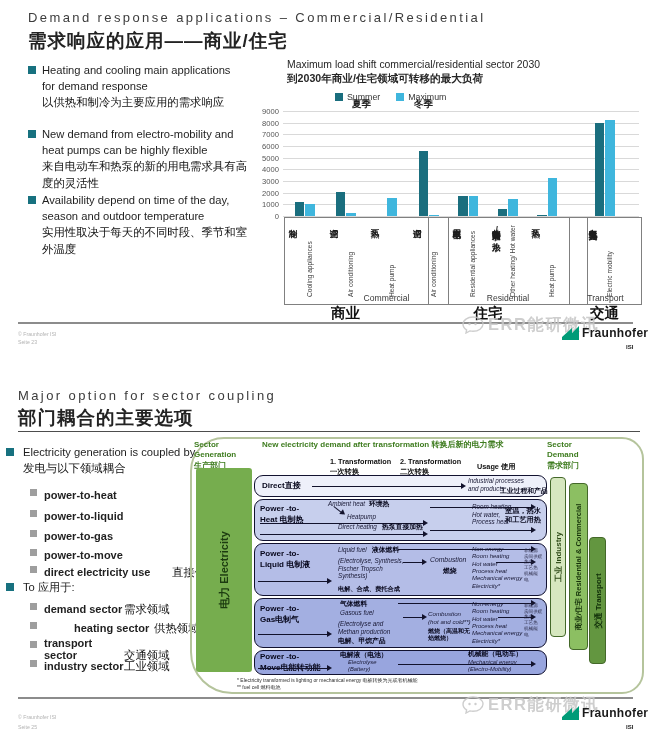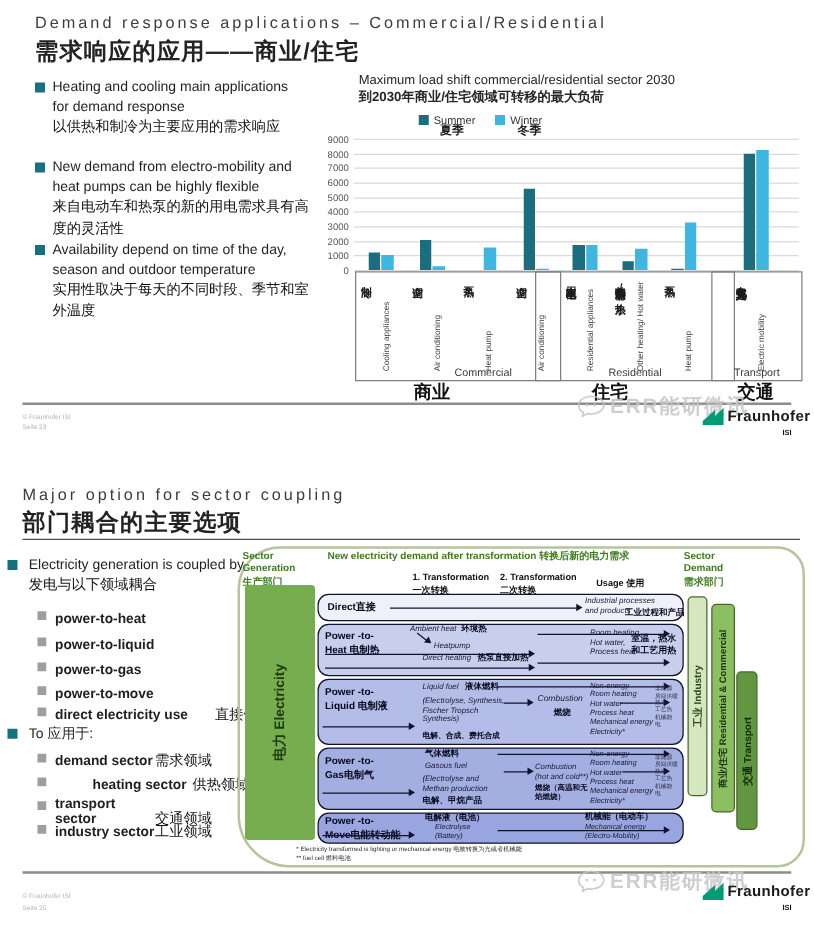--- a/index.html
+++ b/index.html
@@ -85,21 +85,21 @@
       <div class="b-en">Availability depend on time of the day,
 season and outdoor temperature</div>
       <div class="b-cn">实用性取决于每天的不同时段、季节和室
 外温度</div>
     </div>
 
     <div class="abs c-title" style="left:287px;top:58px;">Maximum load shift commercial/residential sector 2030</div>
     <div class="abs c-title-cn" style="left:287px;top:71px;">到2030年商业/住宅领域可转移的最大负荷</div>
 
     <div class="abs" style="left:335px;top:86px;">
-      <span class="legend-sq" style="background: rgb(26, 110, 126);"></span><span class="legend-label">Summer</span><span class="legend-sq" style="background: rgb(63, 182, 221);"></span><span class="legend-label">Winter</span>
+      <span class="legend-sq" style="background: rgb(26, 110, 126);"></span><span class="legend-label">Summer</span><span class="legend-sq" style="background: rgb(63, 182, 221);"></span><span class="legend-label">Maximum</span>
     </div>
     <span class="legend-cn" style="left:352px;top:98px;">夏季</span>
     <span class="legend-cn" style="left:414px;top:98px;">冬季</span>
 
     <div class="abs" id="chart-layer" style="left:0;top:0;">
         <div class="gridline" style="left: 283px; top: 216px; width: 356px;"></div>
         <div class="ytick" style="left: 235px; top: 212px;">0</div>
         <div class="gridline" style="left: 283px; top: 204.3px; width: 356px;"></div>
         <div class="ytick" style="left: 235px; top: 200.3px;">1000</div>
         <div class="gridline" style="left: 283px; top: 192.7px; width: 356px;"></div>

